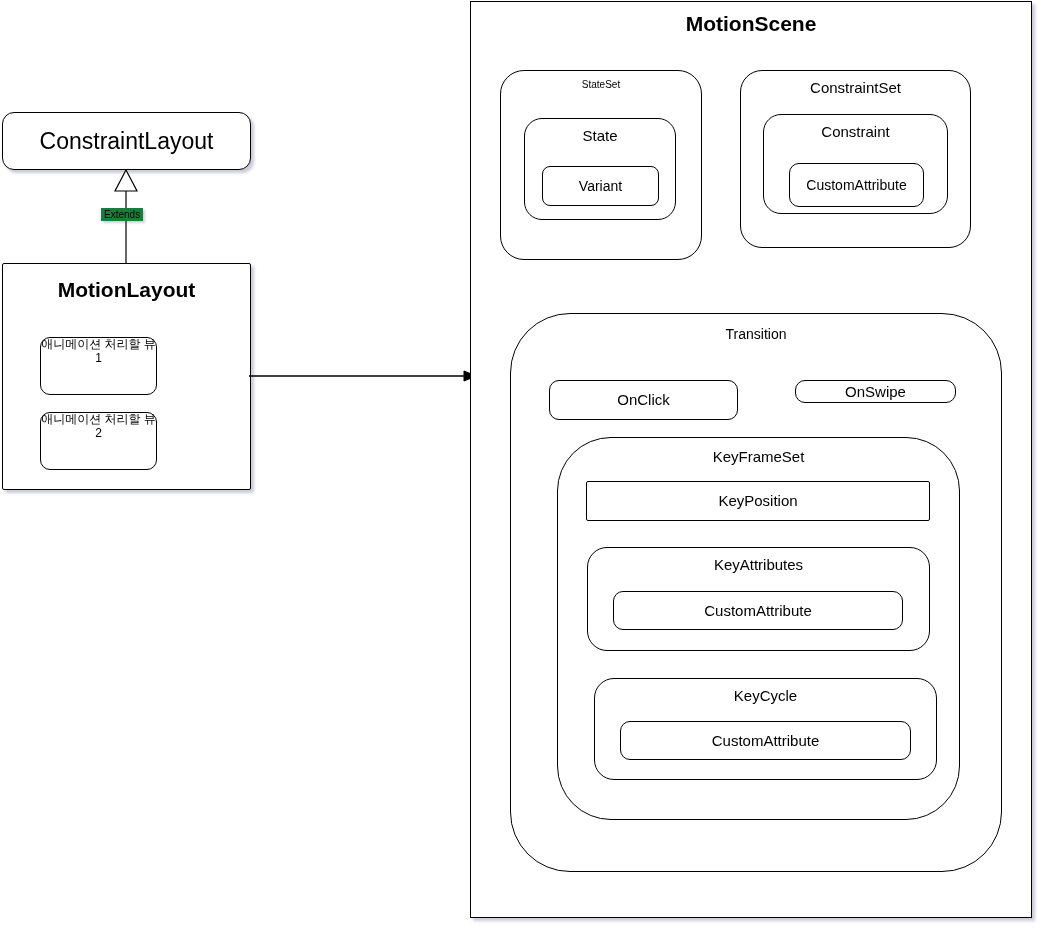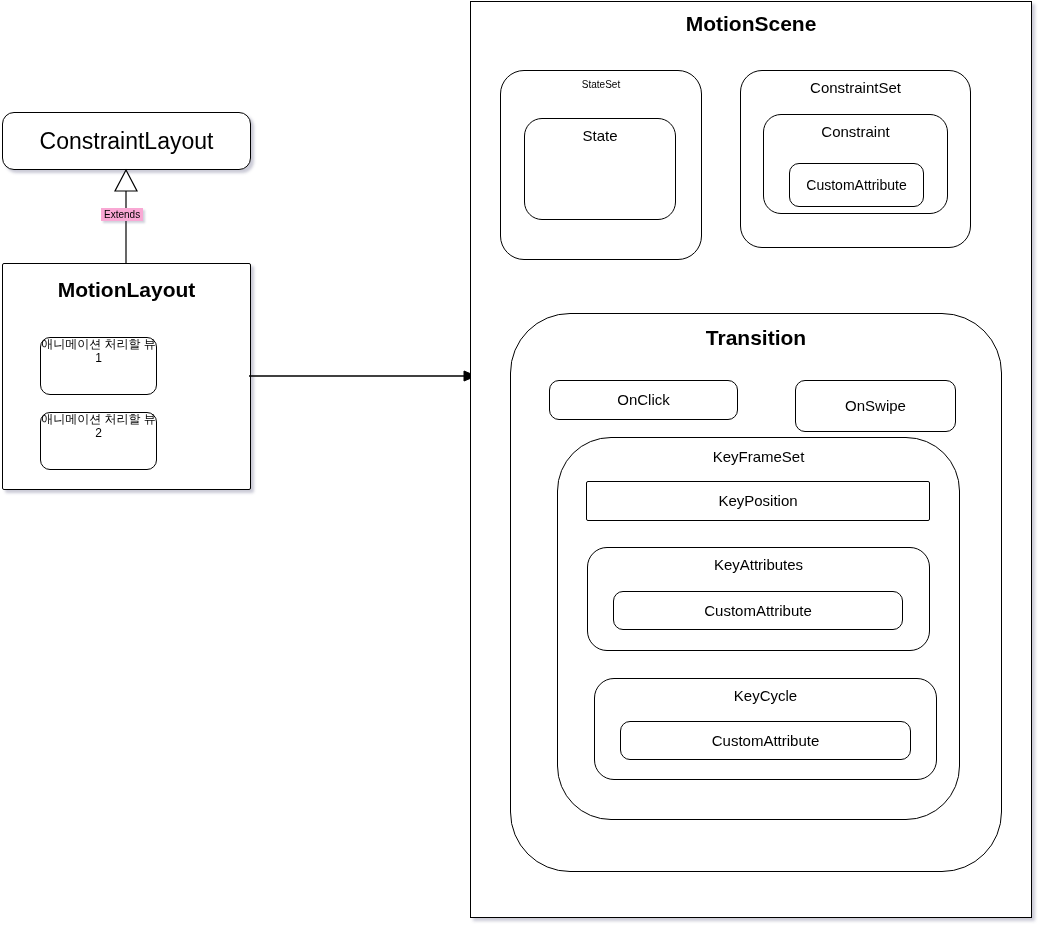--- a/index.html
+++ b/index.html
@@ -94,21 +94,21 @@
     left: 90px;
     top: 168px;
     width: 72px;
     height: 98px;
   }
   #extends-label {
     position: absolute;
     left: 101px;
     top: 208px;
     font-size: 10px;
-    background: #f9a8d4;
+    background: #15803d;
     padding: 1px 3px;
     white-space: nowrap;
     box-shadow: 2px 2px 2px rgba(70, 70, 110, 0.25);
   }
 
   
   #association-arrow {
     position: absolute;
     left: 248px;
     top: 358px;
@@ -195,38 +195,38 @@
 
   
   #transition-box {
     left: 510px;
     top: 313px;
     width: 492px;
     height: 559px;
     border-radius: 60px;
   }
   #transition-box > .label {
-    font-size: 21px;
-    font-weight: bold;
+    font-size: 14px;
+    font-weight: normal;
     padding-top: 12px;
   }
 
   #on-click-box {
     left: 549px;
     top: 380px;
     width: 189px;
     height: 40px;
     border-radius: 10px;
     align-items: center;
   }
   #on-swipe-box {
     left: 795px;
     top: 380px;
     width: 161px;
-    height: 52px;
+    height: 23px;
     border-radius: 10px;
     align-items: center;
   }
   #on-click-box .label,
   #on-swipe-box .label { font-size: 15px; }
 
   #key-frame-set-box {
     left: 557px;
     top: 437px;
     width: 403px;
@@ -318,20 +318,23 @@
   <div class="box shadowed" id="motion-scene-box">
     <div id="motion-scene-title" class="label">MotionScene</div>
   </div>
 
   <div class="box top-label" id="state-set-box">
     <span class="label">StateSet</span>
   </div>
   <div class="box top-label" id="state-box">
     <span class="label">State</span>
   </div>
+  <div class="box" id="variant-box">
+    <span class="label">Variant</span>
+  </div>
 
   <div class="box top-label" id="constraint-set-box">
     <span class="label">ConstraintSet</span>
   </div>
   <div class="box top-label" id="constraint-box">
     <span class="label">Constraint</span>
   </div>
   <div class="box" id="constraint-custom-attribute-box">
     <span class="label">CustomAttribute</span>
   </div>

